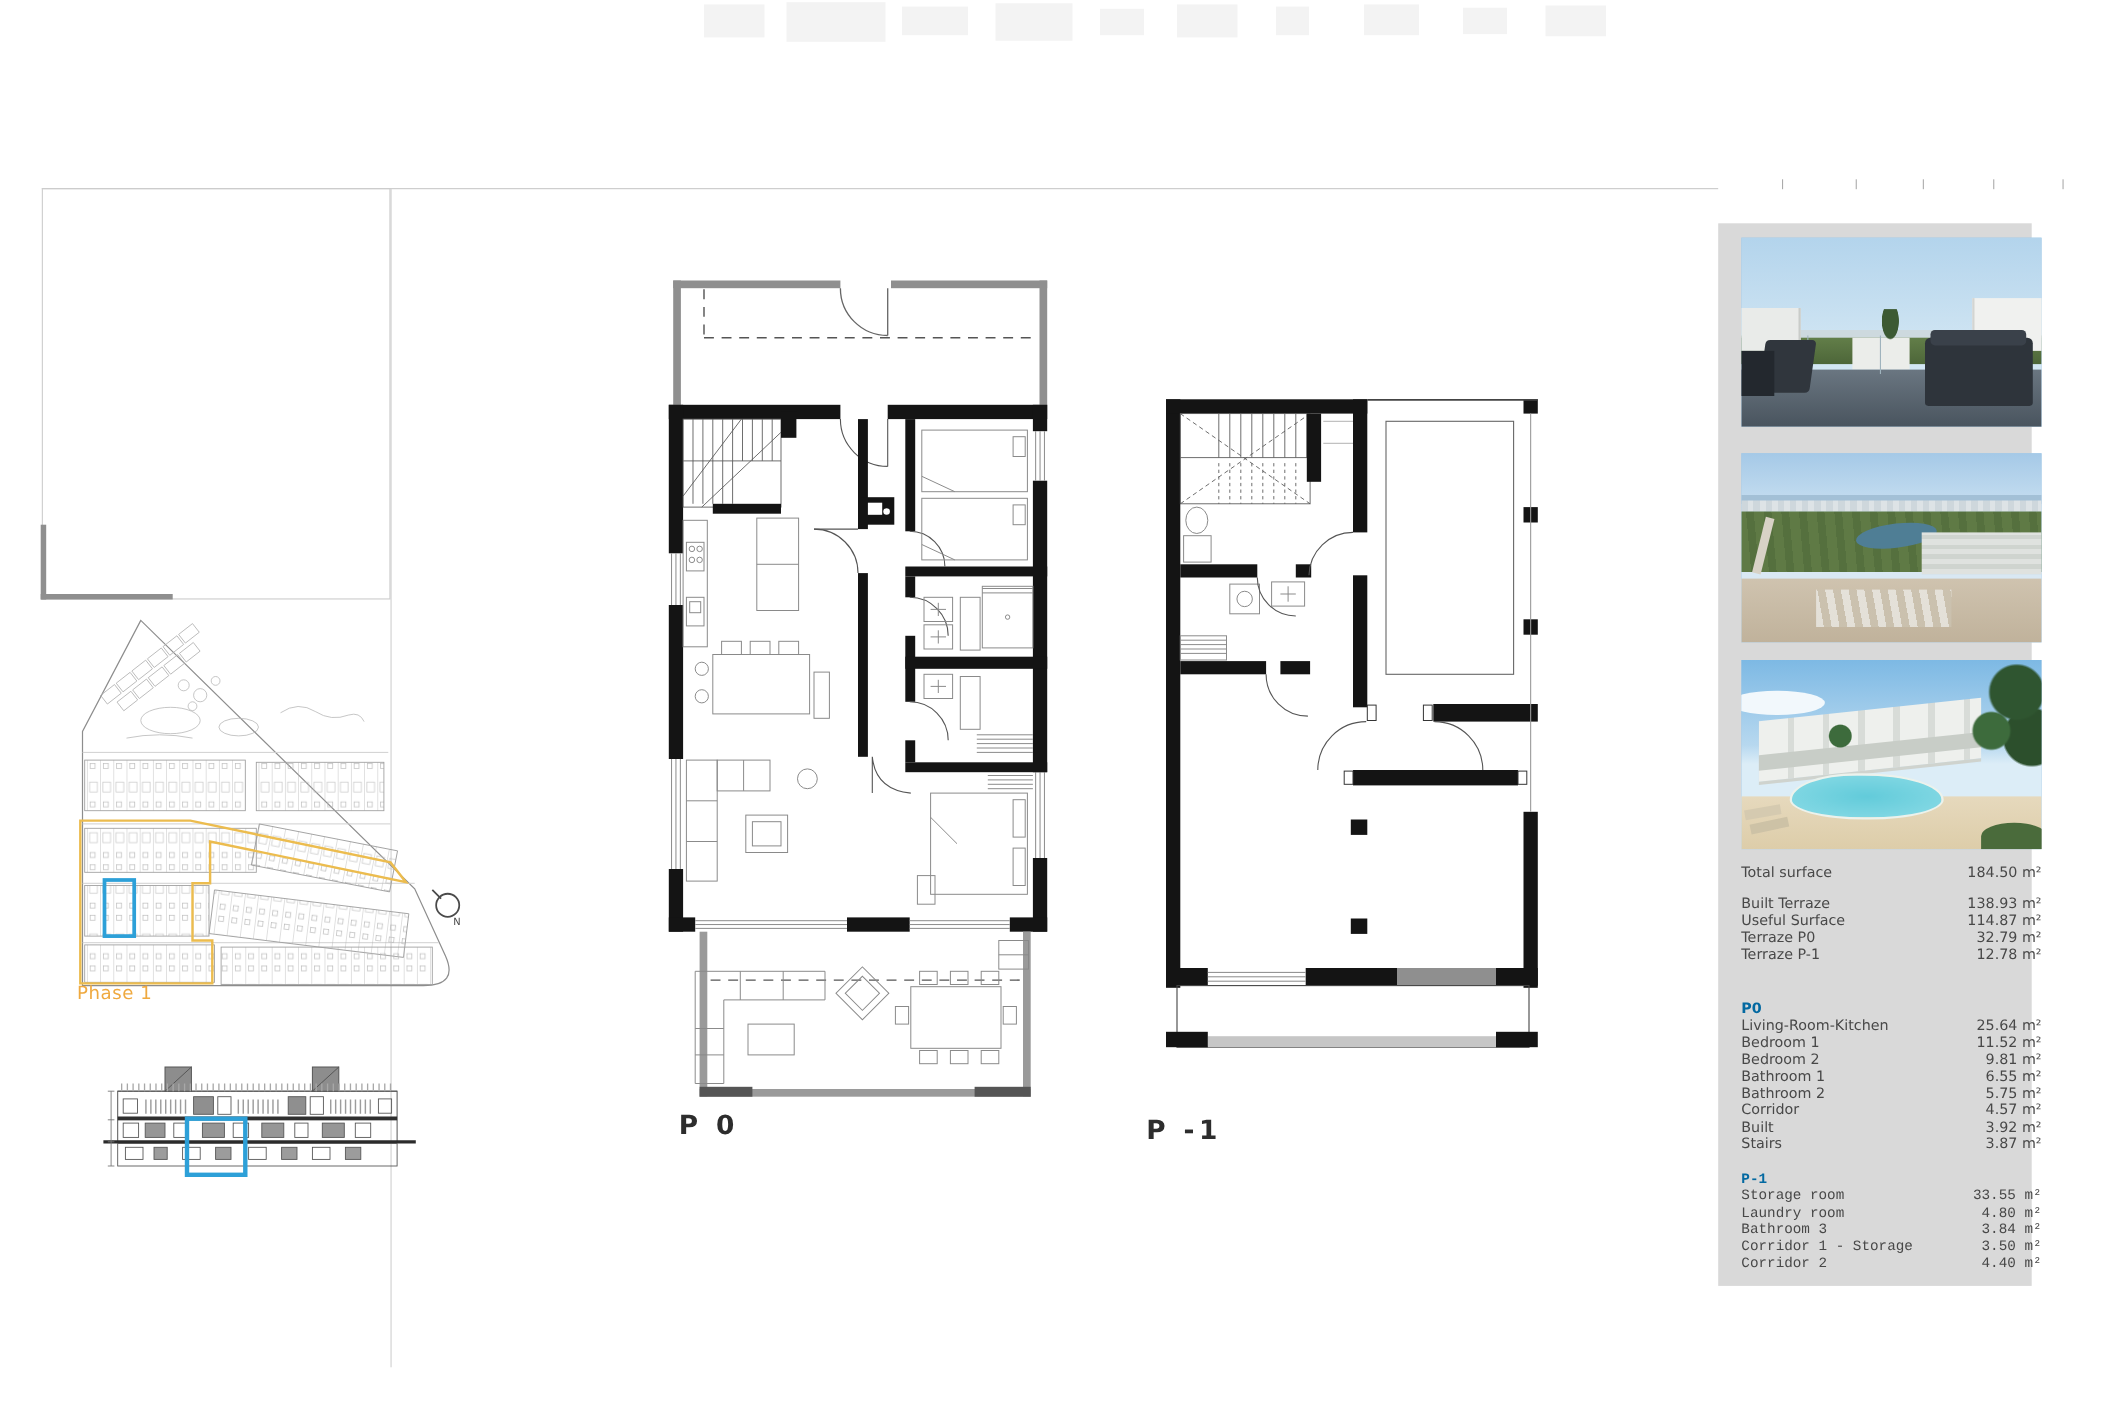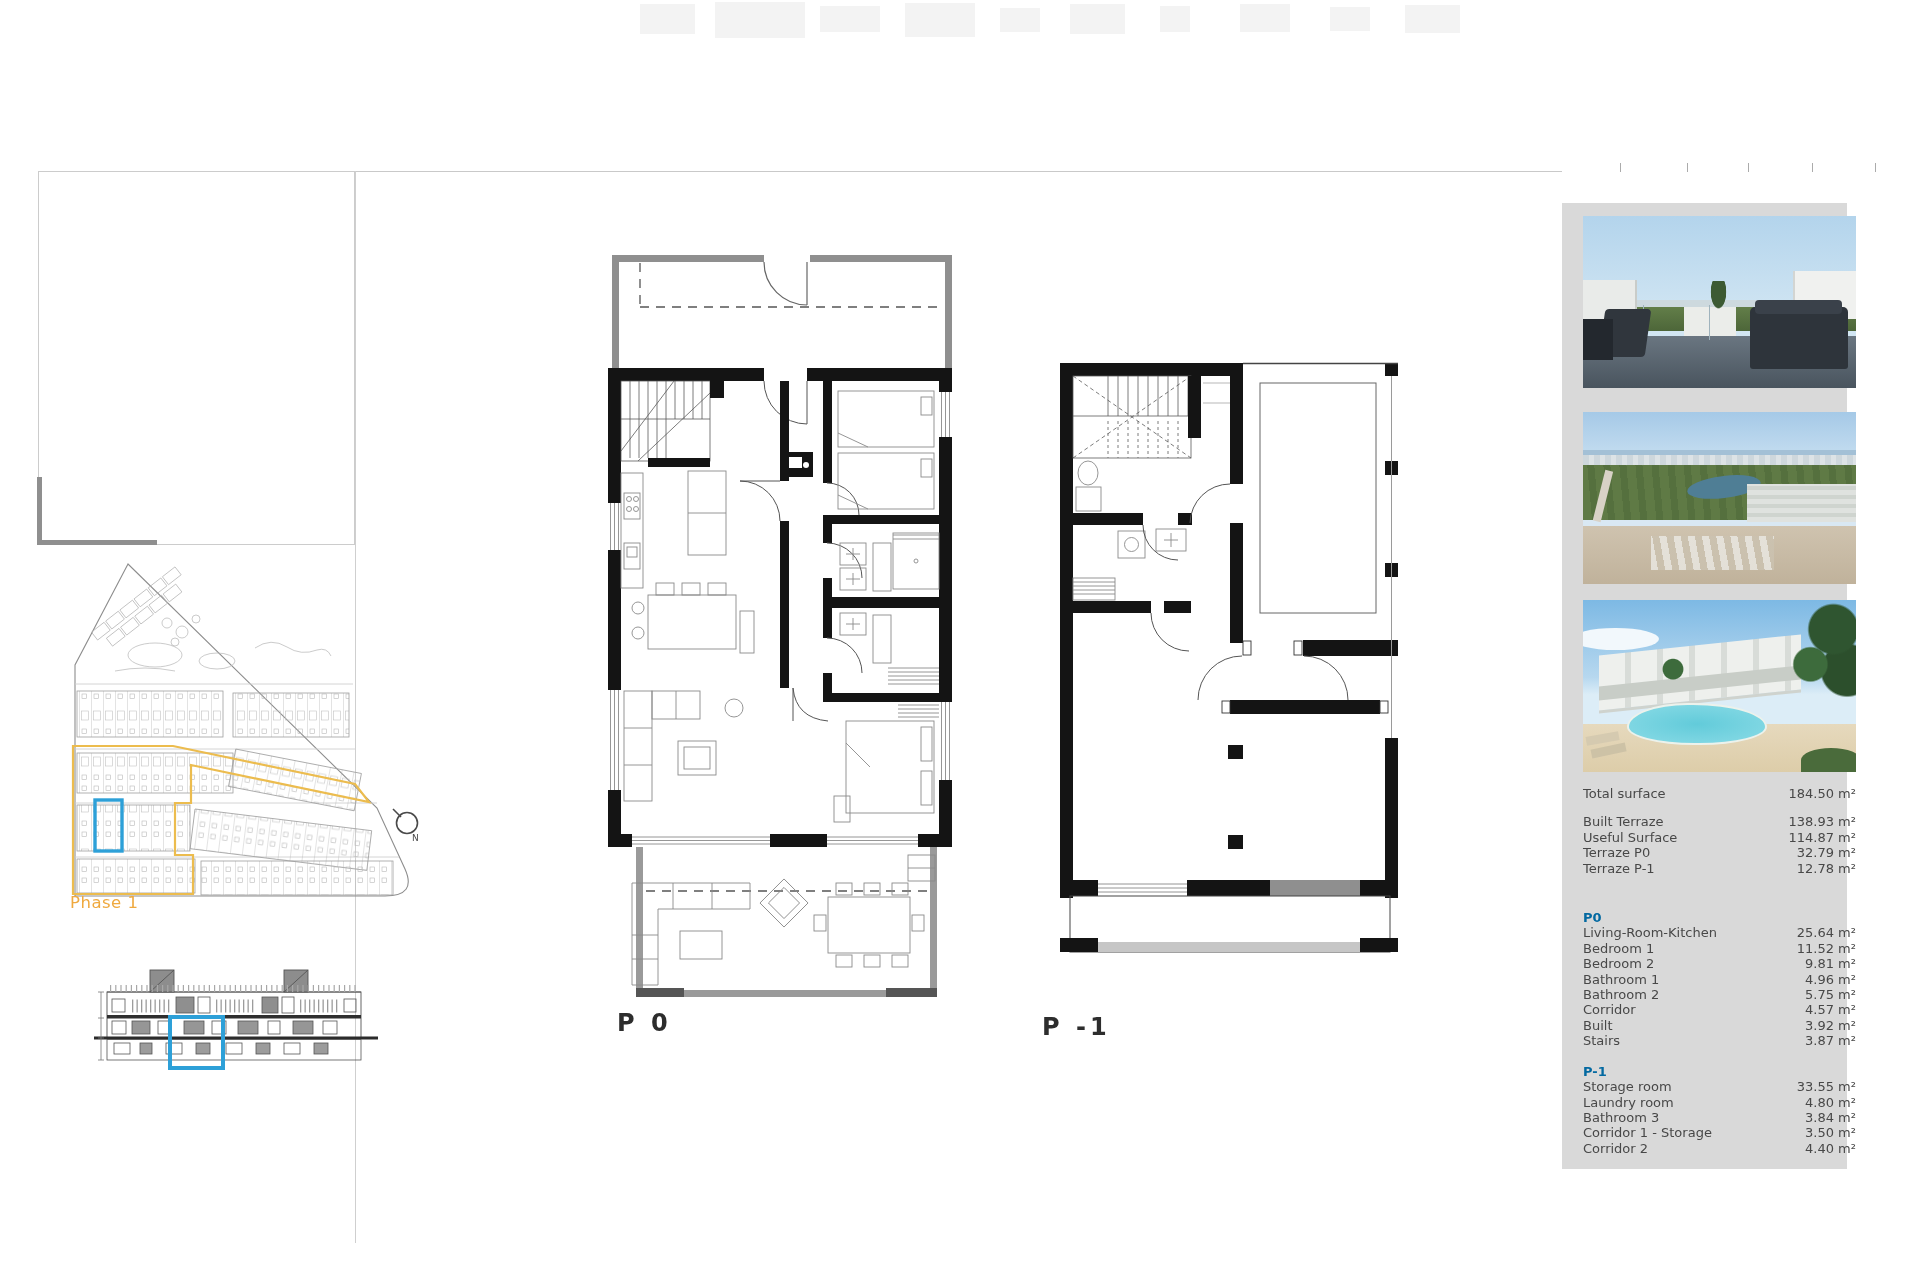--- a/index.html
+++ b/index.html
@@ -21,21 +21,21 @@
   .label-p1{left:1042px;top:1013px;}
   
   .panel{position:absolute;left:1562px;top:172px;width:285px;height:966px;background:#d9d9d9;margin-top:31px;}
   .photo{position:absolute;left:21px;width:273px;height:172px;overflow:hidden;background:#9ec7e6;}
   .photo div{position:absolute;}
   .texts{position:absolute;left:21px;width:273px;top:583px;}
   .trow{display:flex;justify-content:space-between;align-items:baseline;line-height:15.4px;font-size:13px;color:#484848;}
   .trow.total{margin-bottom:13px;}
   .theading{font-size:13px;font-weight:bold;color:#0369a1;line-height:15.4px;}
   .block-p0{margin-top:34px;}
-  .block-p1{margin-top:15px;}
+  .block-p1{margin-top:15px;font-family:Liberation Mono, monospace;}
   svg{position:absolute;overflow:visible;}
   svg text{font-family:"DejaVu Sans",sans-serif;}
 </style>
 </head>
 <body>
 
 <div class="sheet">
 
   <div>
     <div class="artifact" style="left:640px;top:4px;width:55px;height:30px;"></div>
@@ -537,21 +537,21 @@
         <div class="trow">
           <span>Bedroom 1</span>
           <span>11.52 m²</span>
         </div>
         <div class="trow">
           <span>Bedroom 2</span>
           <span>9.81 m²</span>
         </div>
         <div class="trow">
           <span>Bathroom 1</span>
-          <span>4.96 m²</span>
+          <span>6.55 m²</span>
         </div>
         <div class="trow">
           <span>Bathroom 2</span>
           <span>5.75 m²</span>
         </div>
         <div class="trow">
           <span>Corridor</span>
           <span>4.57 m²</span>
         </div>
         <div class="trow">

